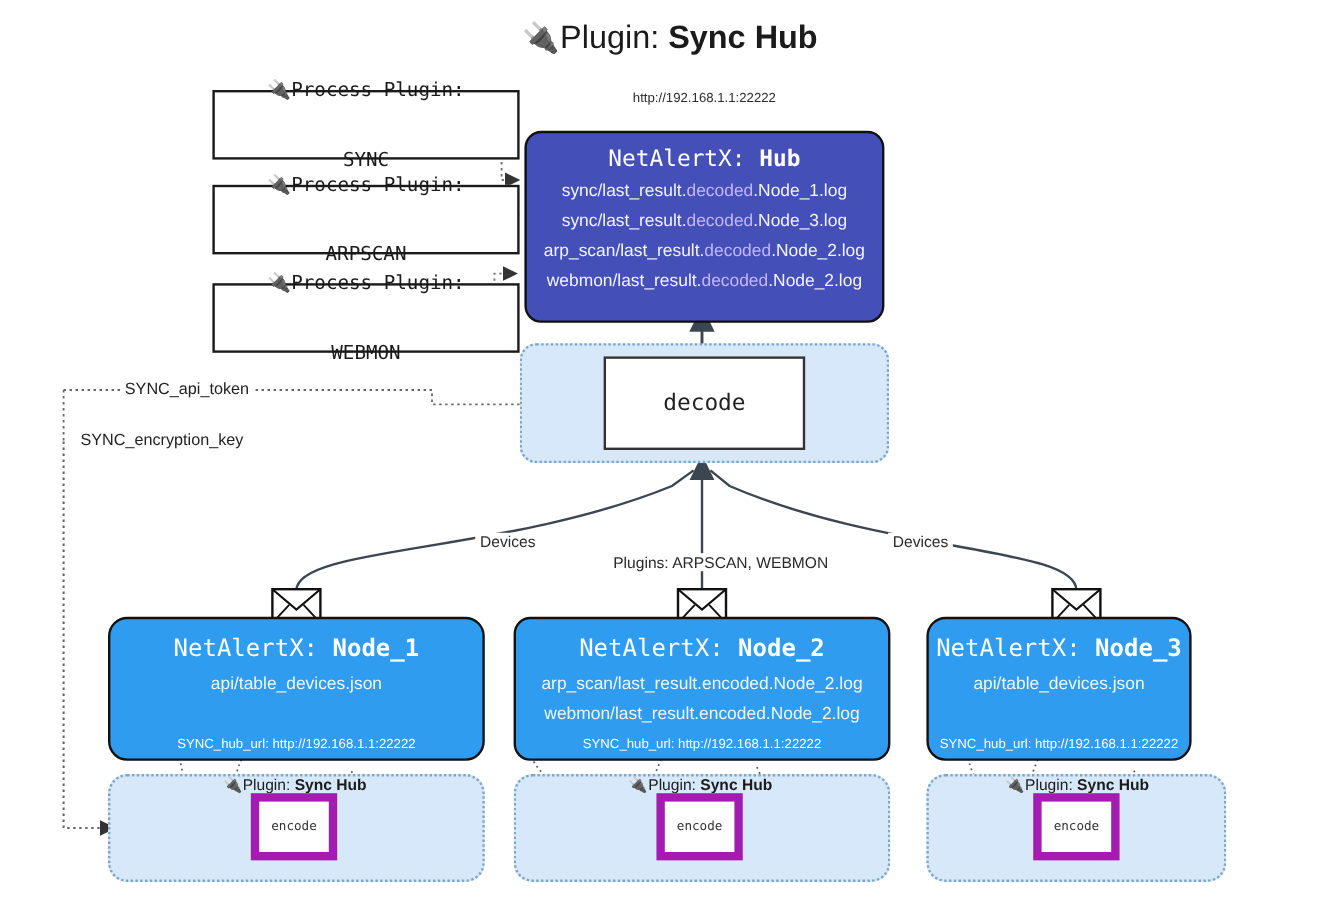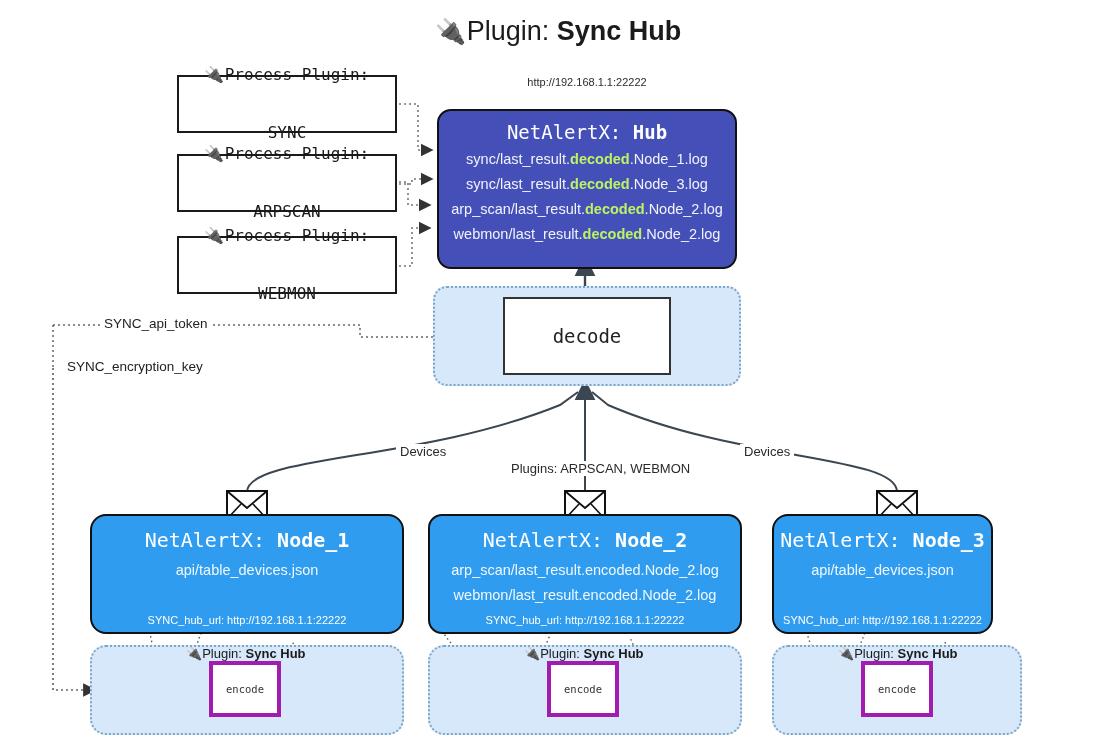--- a/index.html
+++ b/index.html
@@ -29,21 +29,21 @@
 
   .hub-url {
     left: 437px; top: 76px; width: 300px;
     text-align: center;
     font-size: 11px;
     color: #2c2c2c;
   }
 
   
   .proc-box {
-    width: 220px; height: 58px;
+    width: 256px; height: 58px;
     border: 2px solid #1a1a1a;
     background: #ffffff;
     font-family: "DejaVu Sans Mono", "Liberation Mono", monospace;
     font-size: 16px;
     color: #1a1a1a;
     display: flex; flex-direction: column;
     align-items: center; justify-content: center;
     line-height: 1.25;
     gap: 38px;
   }
@@ -67,21 +67,21 @@
     margin-bottom: 4px;
   }
   .hub-title .b { font-weight: bold; }
   .hub-line {
     text-align: center;
     font-size: 14.5px;
     line-height: 25px;
     white-space: nowrap;
     color: #f2f3fb;
   }
-  .hub-line b { font-weight: bold; color: #bef264; }
+  .hub-line b { font-weight: normal; color: #c4b5fd; }
 
   
   .decode-wrap {
     left: 433px; top: 286px; width: 308px; height: 100px;
     background: #d6e8fa;
     border: 2px dotted #7aa6c9;
     border-radius: 14px;
   }
   .decode-box {
     left: 503px; top: 297px; width: 168px; height: 78px;
@@ -144,21 +144,21 @@
   }
   .band-label {
     font-size: 13px;
     color: #1b1b1b;
     white-space: nowrap;
   }
   .band-label .b { font-weight: bold; }
   .encode-box {
     width: 72px; height: 56px;
     background: #ffffff;
-    border: 4px solid #a21caf;
+    border: 7px solid #a21caf;
     display: flex; align-items: center; justify-content: center;
     font-family: "DejaVu Sans Mono", "Liberation Mono", monospace;
     font-size: 10.5px;
     color: #333;
   }
 
   .token-label {
     font-size: 13.5px;
     color: #222;
     background: #ffffff;

